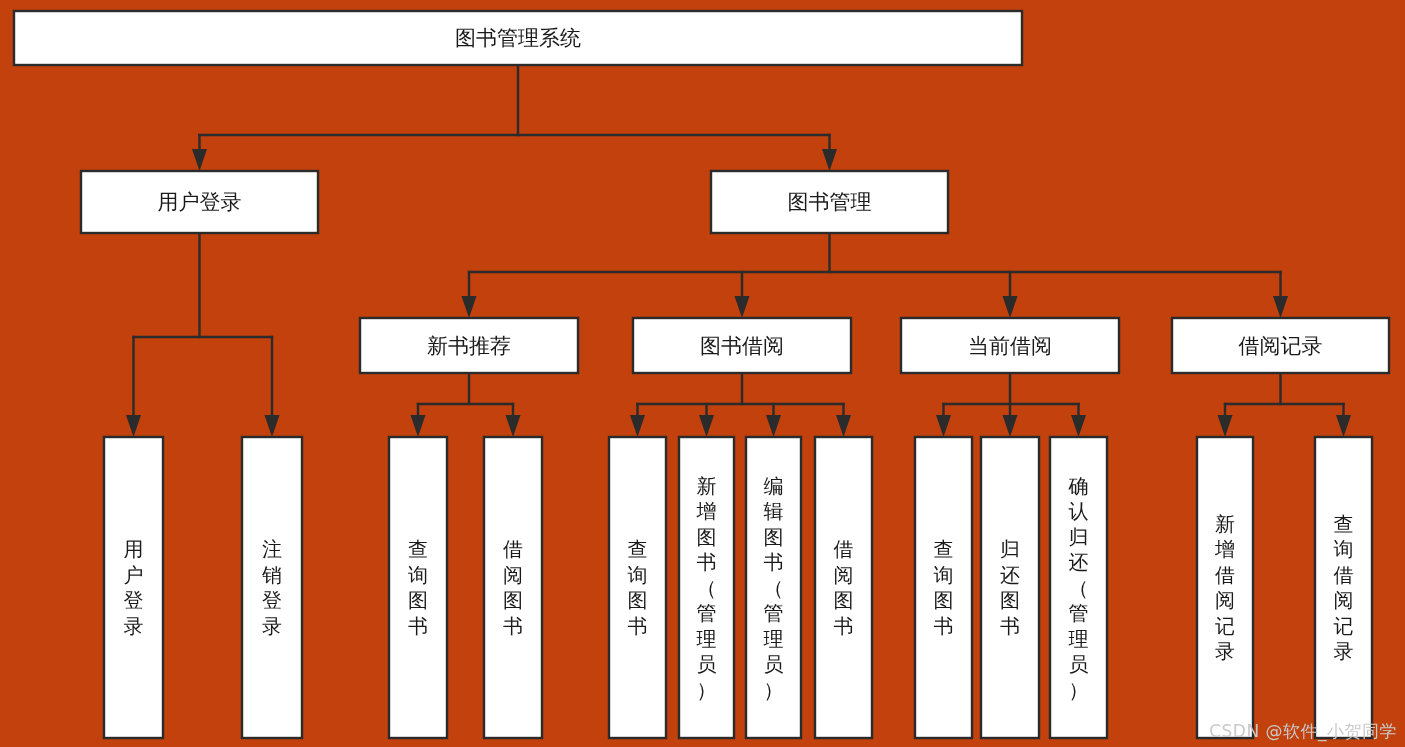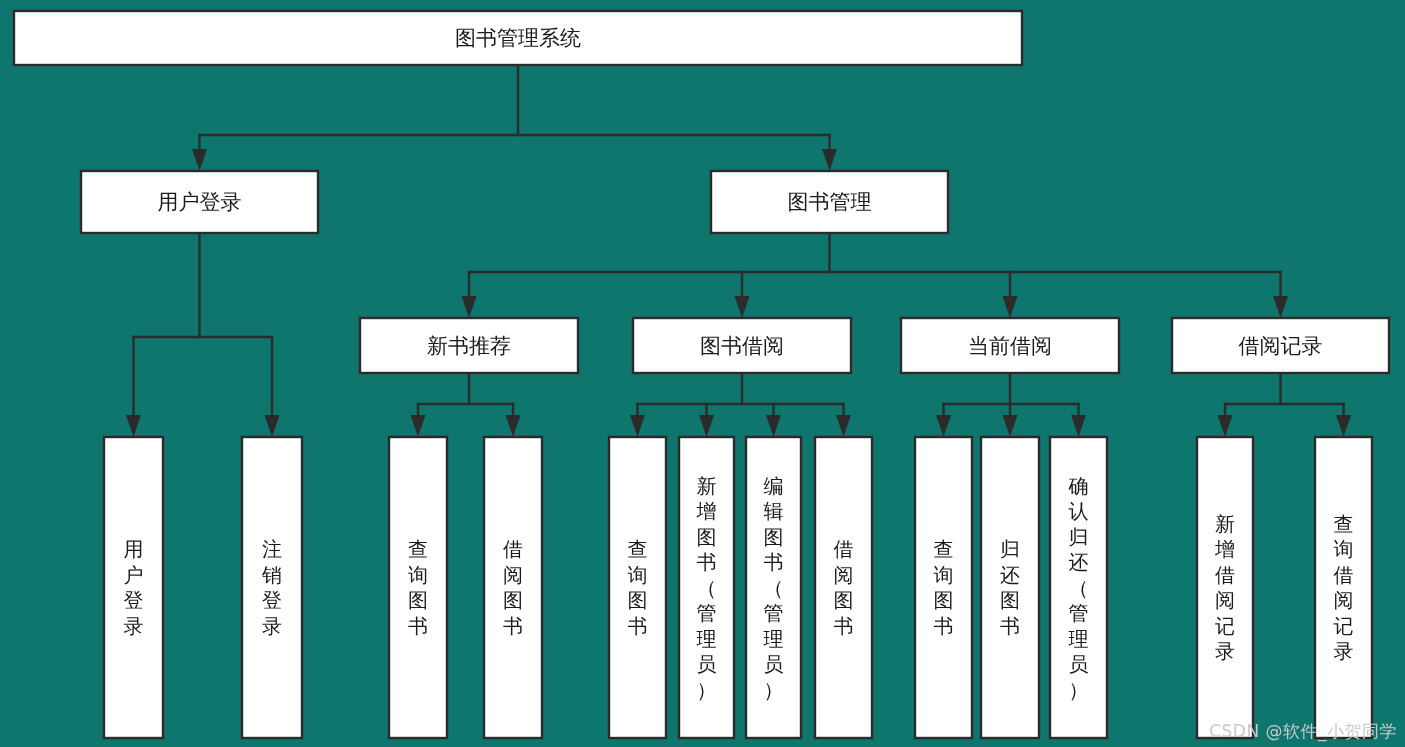--- a/index.html
+++ b/index.html
@@ -8,21 +8,21 @@
     padding: 0;
     background: #ffffff;
   }
   body {
     font-family: "DejaVu Sans", "Liberation Sans", sans-serif;
   }
   #diagram-root {
     position: relative;
     width: 1405px;
     height: 747px;
-    background: #0f766e;
+    background: #c2410c;
     overflow: hidden;
   }
   svg.tree-canvas {
     position: absolute;
     left: 0;
     top: 0;
     width: 1405px;
     height: 747px;
     display: block;
   }

